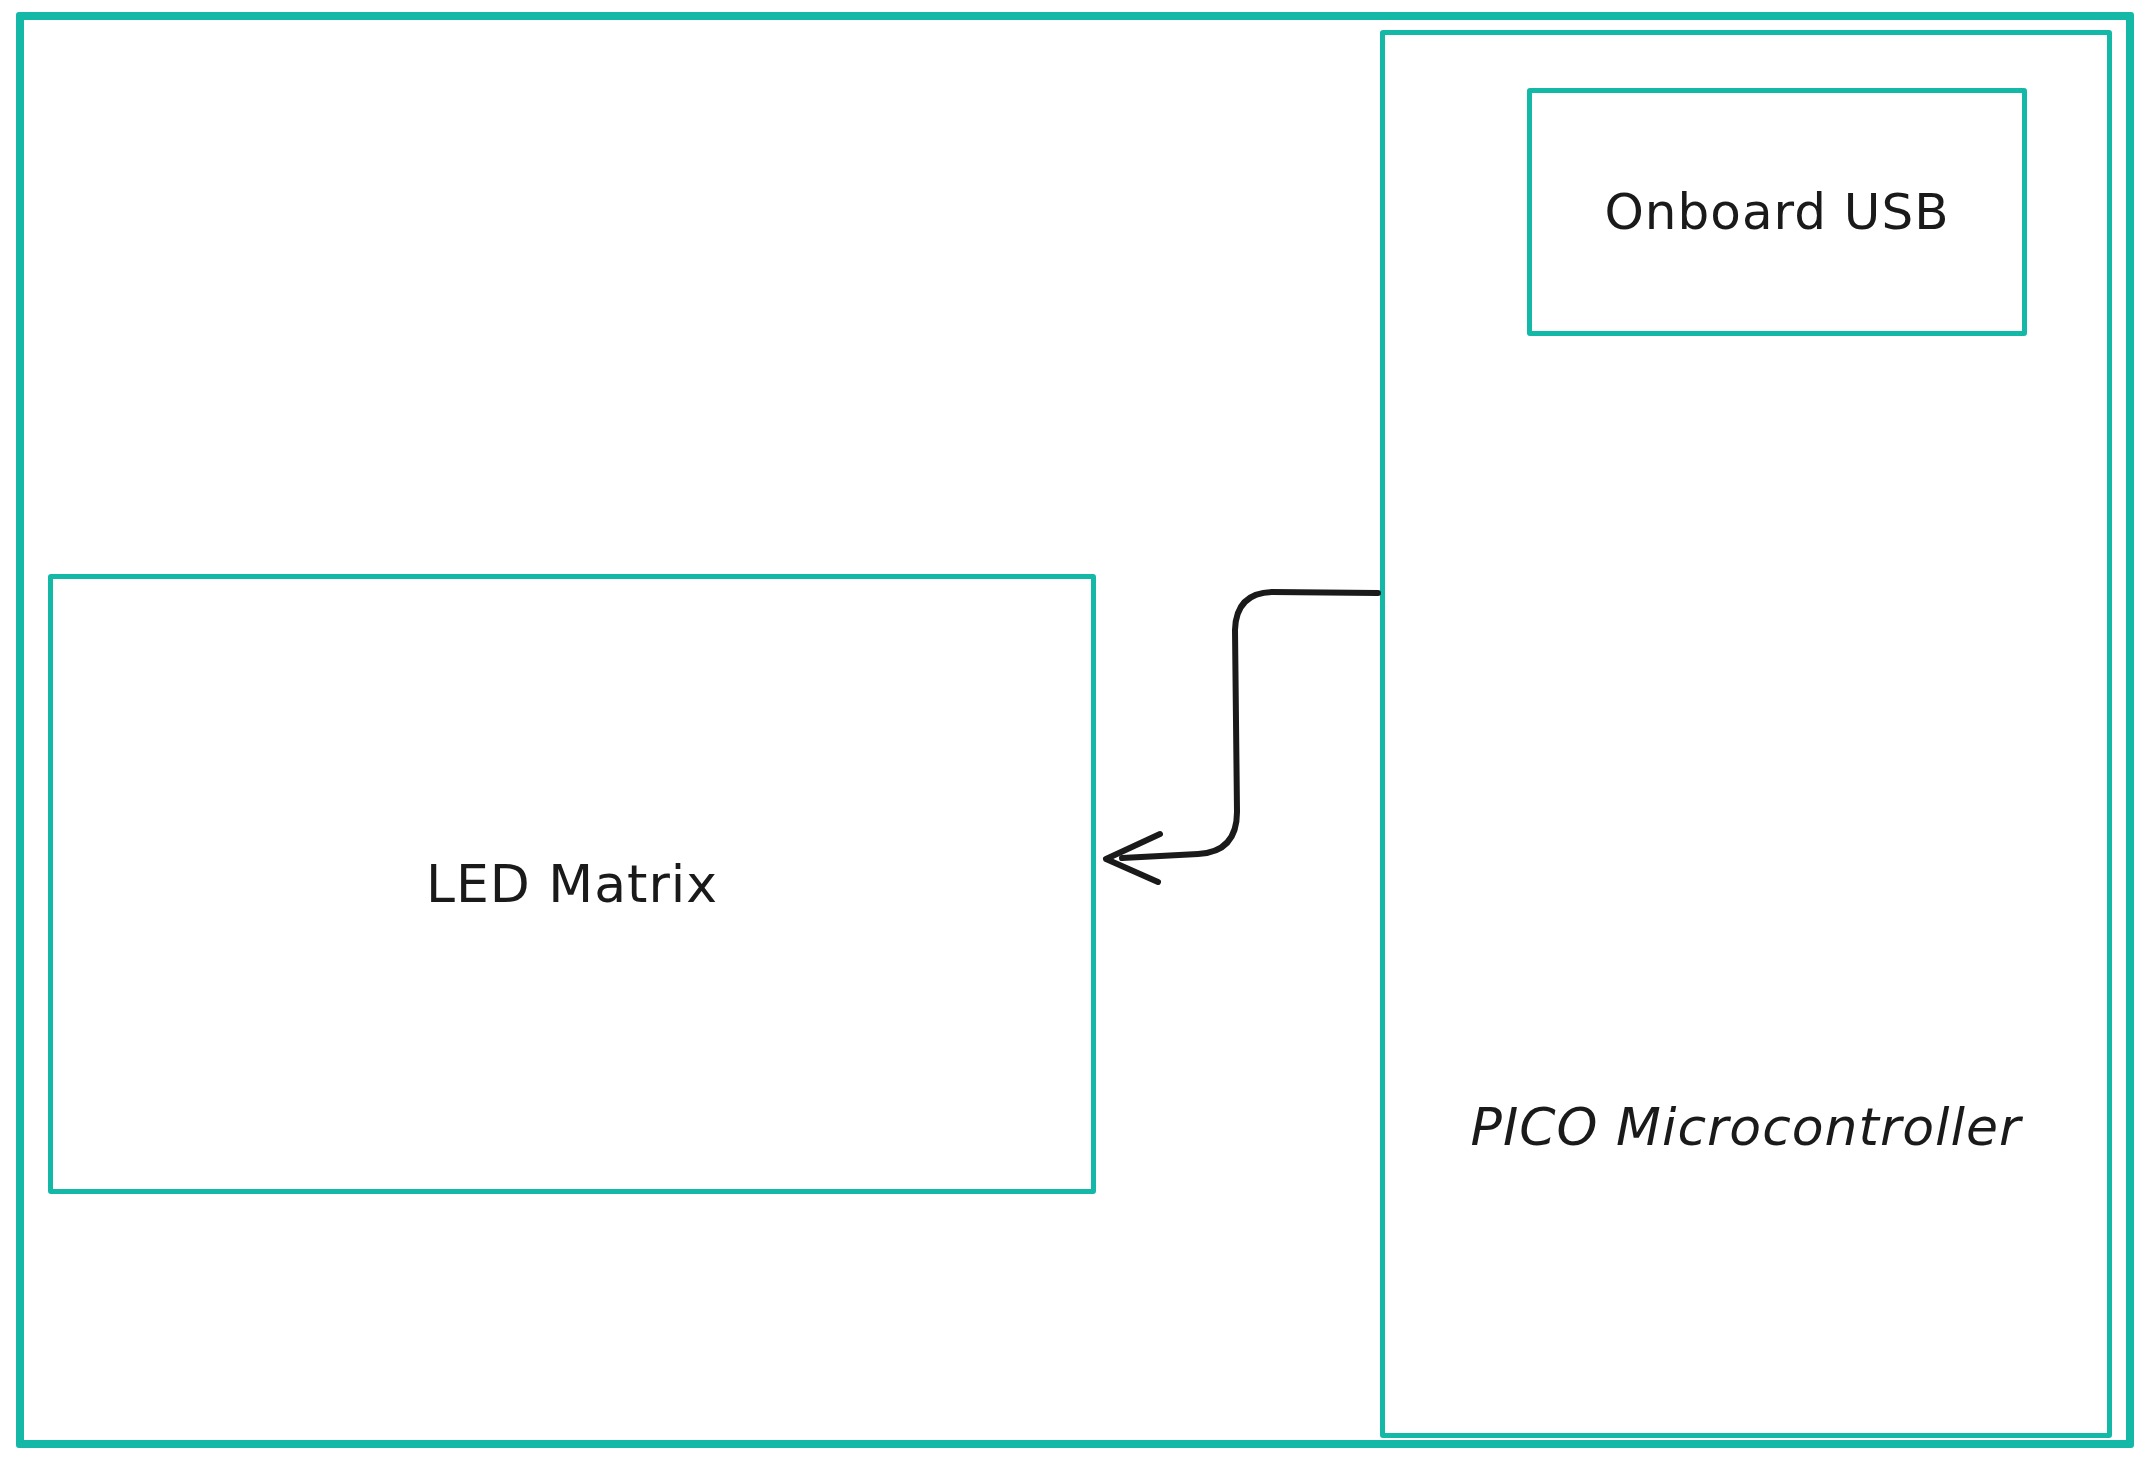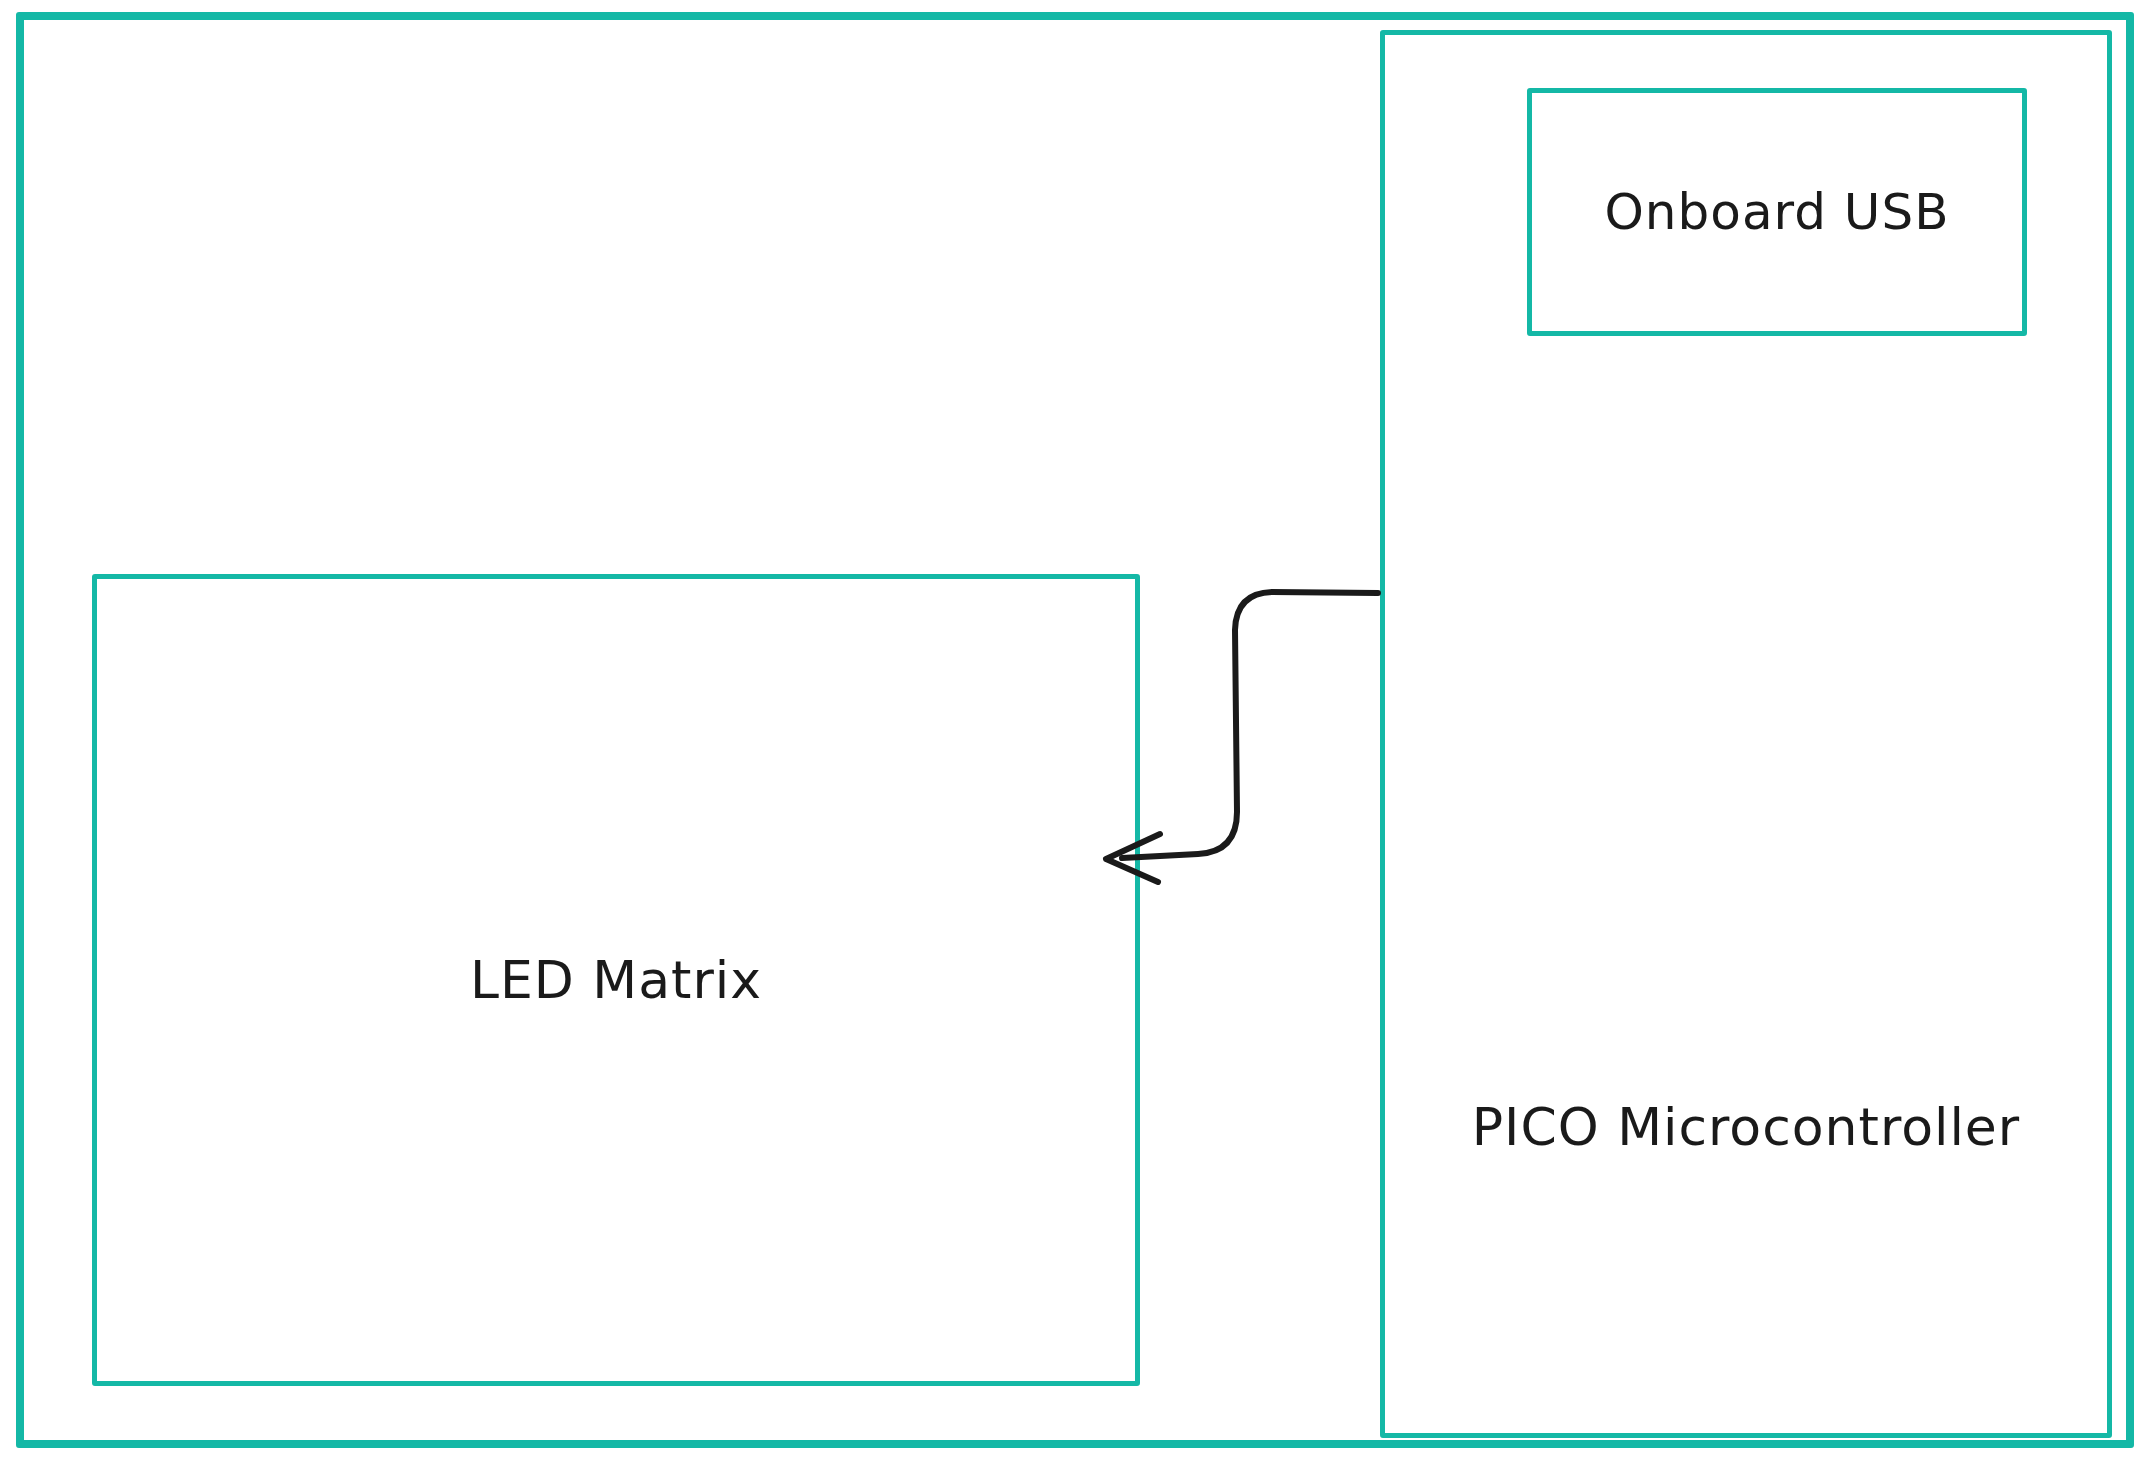--- a/index.html
+++ b/index.html
@@ -27,30 +27,30 @@
     left: 16px;
     top: 12px;
     width: 2118px;
     height: 1436px;
     background: transparent;
   }
   .led-matrix {
     left: 48px;
     top: 574px;
     width: 1048px;
-    height: 812px;
+    height: 620px;
     border-width: 5px;
-    margin-left: 44px;
   }
   .pico {
     left: 1380px;
     top: 30px;
     width: 732px;
     height: 1408px;
     border-width: 5px;
+    font-style: italic;
   }
   .onboard-usb {
     left: 1527px;
     top: 88px;
     width: 500px;
     height: 248px;
     border-width: 5px;
   }
   .node-label {
     position: absolute;

